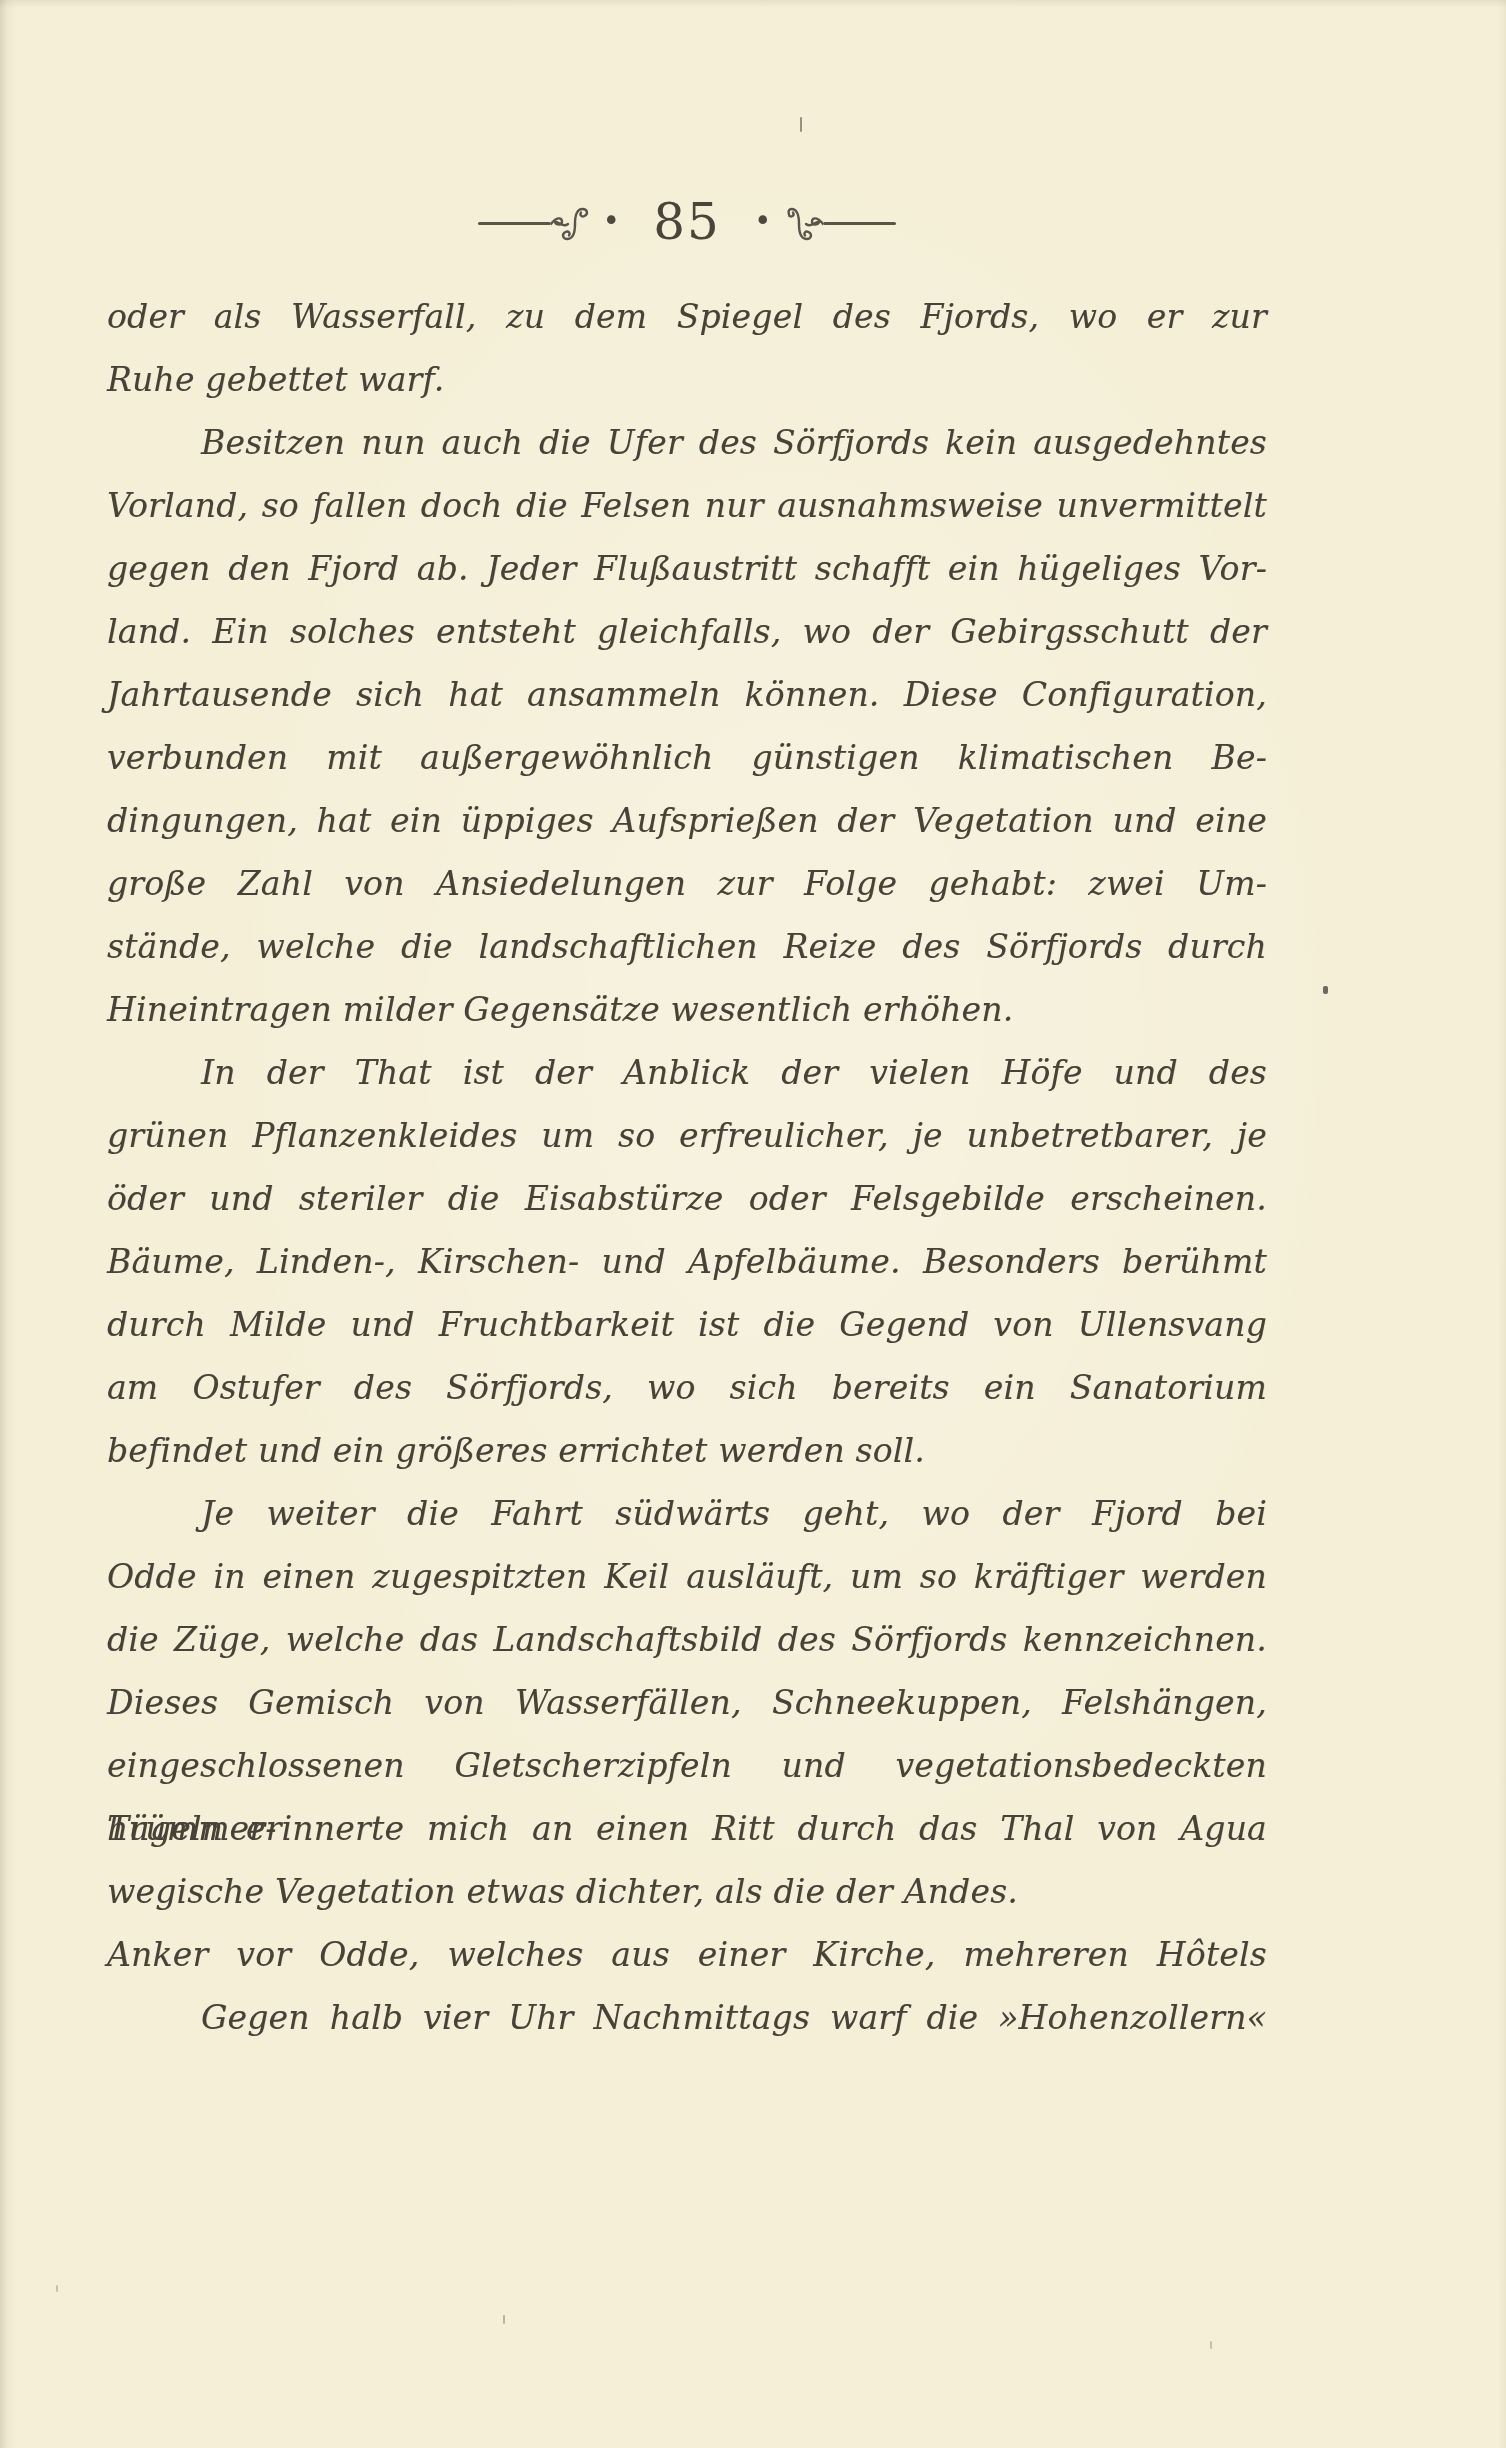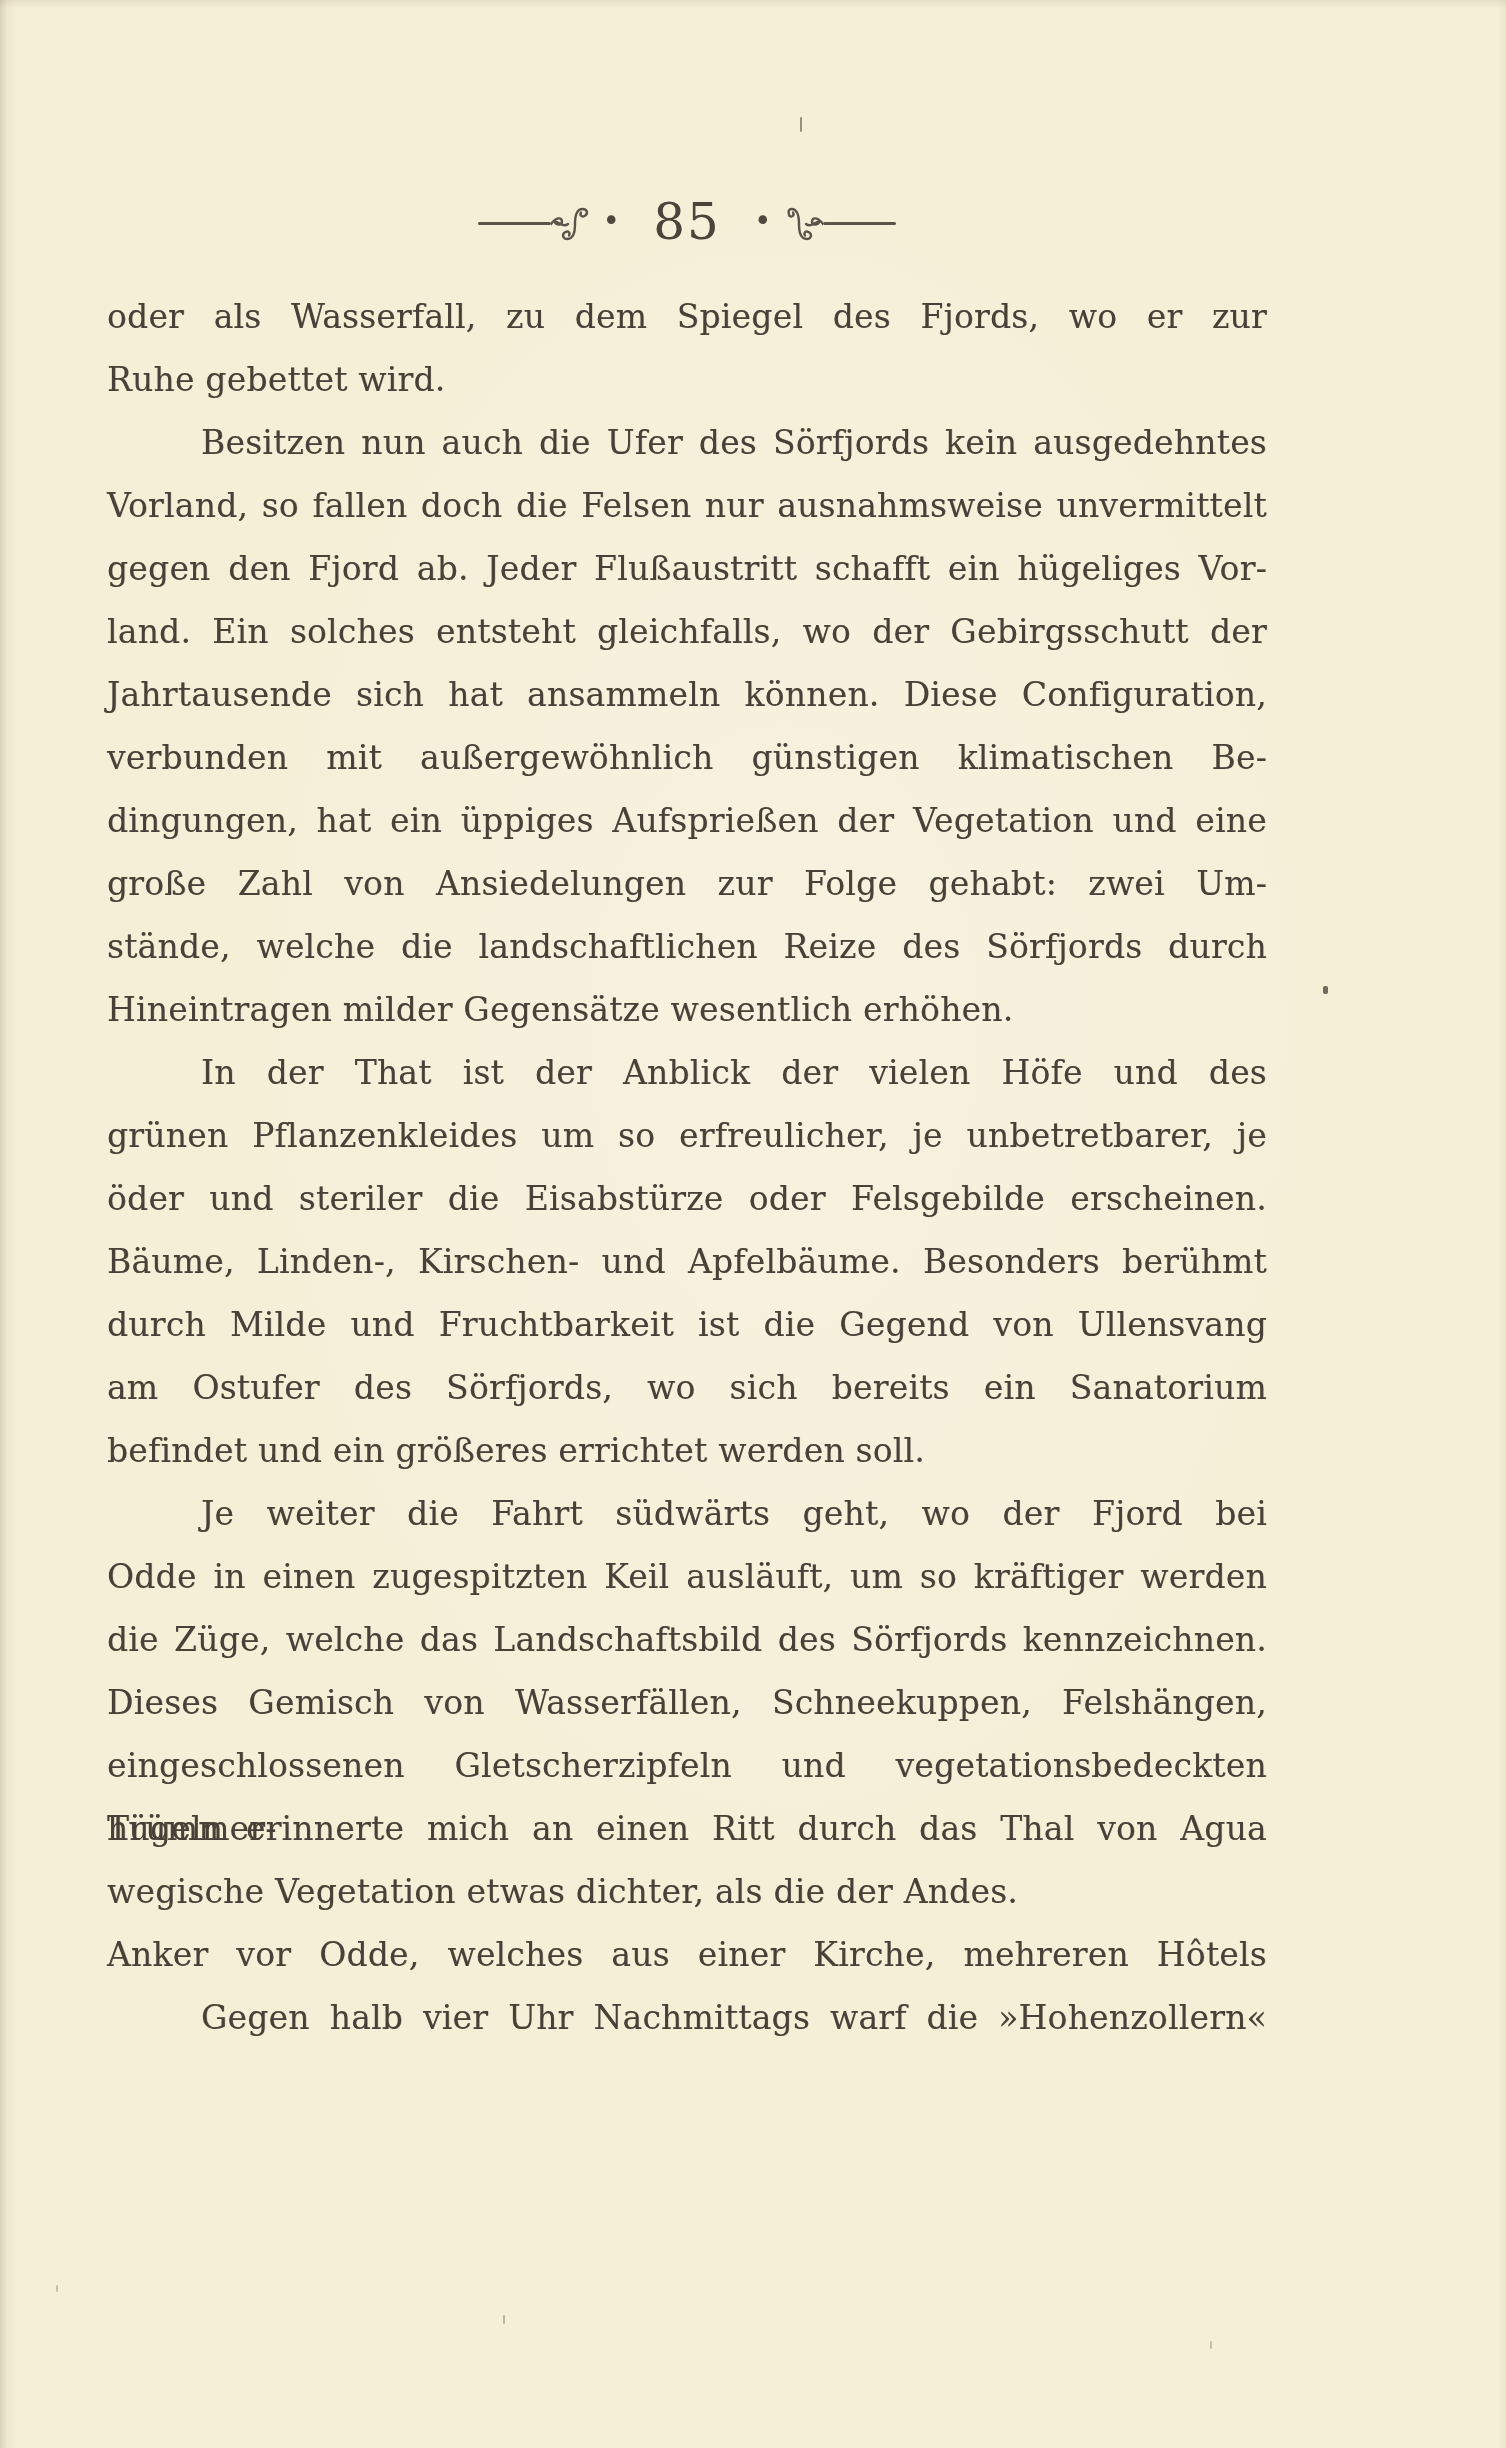--- a/index.html
+++ b/index.html
@@ -74,20 +74,21 @@
     line-height: 63px;
     letter-spacing: 0.2px;
     text-shadow: 0.4px 0.4px 0 rgba(72,62,50,0.30);
   }
   .line {
     text-align: justify;
     text-align-last: justify;
     text-justify: inter-word;
     white-space: normal;
     height: 63px;
+    font-style: italic;
   }
   .line.indent { text-indent: 94px; }
   .line.para-end {
     text-align-last: left;
   }
   
   .speck {
     position: absolute;
     background: #6e685d;
     border-radius: 2px;
@@ -120,21 +121,21 @@
         <path d="M0,23 C5,16 11,16 11,20.5 C11,24.5 5.5,24.5 4,21.5 C5.5,18 11,28 17,23"></path>
         <path d="M24,23 C24,14 26,8 31.5,8 C36.5,8 33.5,15 33.5,15 C30.5,16.5 28.5,14 30,11.5"></path>
         <path d="M24,23 C24,32 22,38 16.5,38 C11.5,38 10.5,33 14.5,31 C17.5,29.5 19.5,32 18,34.5"></path>
       </g>
     </svg>
     <div class="dash"></div>
   </div>
 
   <div class="textblock">
       <div class="line">oder als Wasserfall, zu dem Spiegel des Fjords, wo er zur</div>
-      <div class="line para-end">Ruhe gebettet wird.</div>
+      <div class="line para-end">Ruhe gebettet warf.</div>
       <div class="line indent">Besitzen nun auch die Ufer des Sörfjords kein ausgedehntes</div>
       <div class="line">Vorland, so fallen doch die Felsen nur ausnahmsweise unvermittelt</div>
       <div class="line">gegen den Fjord ab. Jeder Flußaustritt schafft ein hügeliges Vor-</div>
       <div class="line">land. Ein solches entsteht gleichfalls, wo der Gebirgsschutt der</div>
       <div class="line">Jahrtausende sich hat ansammeln können. Diese Configuration,</div>
       <div class="line">verbunden mit außergewöhnlich günstigen klimatischen Be-</div>
       <div class="line">dingungen, hat ein üppiges Aufsprießen der Vegetation und eine</div>
       <div class="line">große Zahl von Ansiedelungen zur Folge gehabt: zwei Um-</div>
       <div class="line">stände, welche die landschaftlichen Reize des Sörfjords durch</div>
       <div class="line para-end">Hineintragen milder Gegensätze wesentlich erhöhen.</div>

